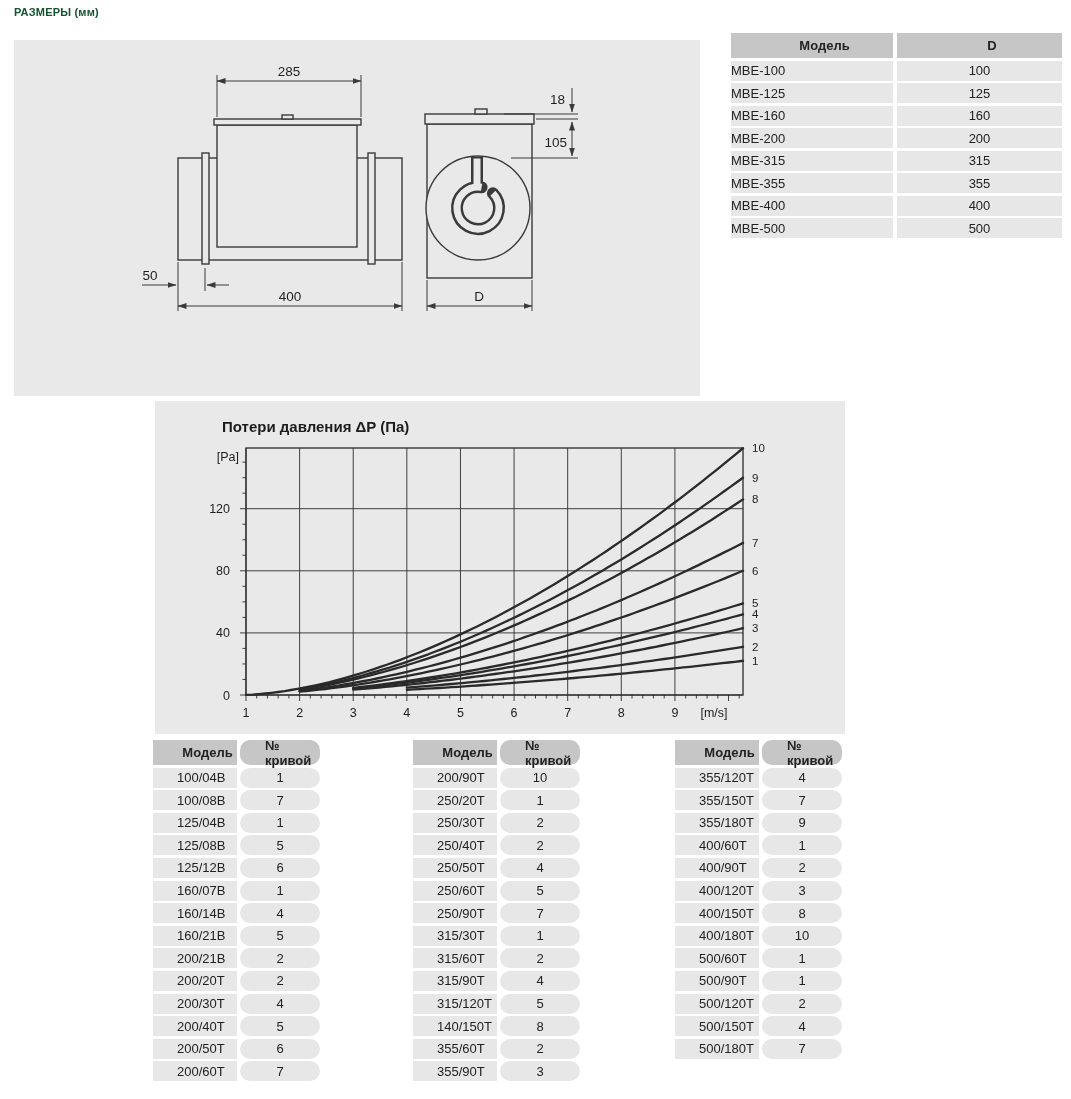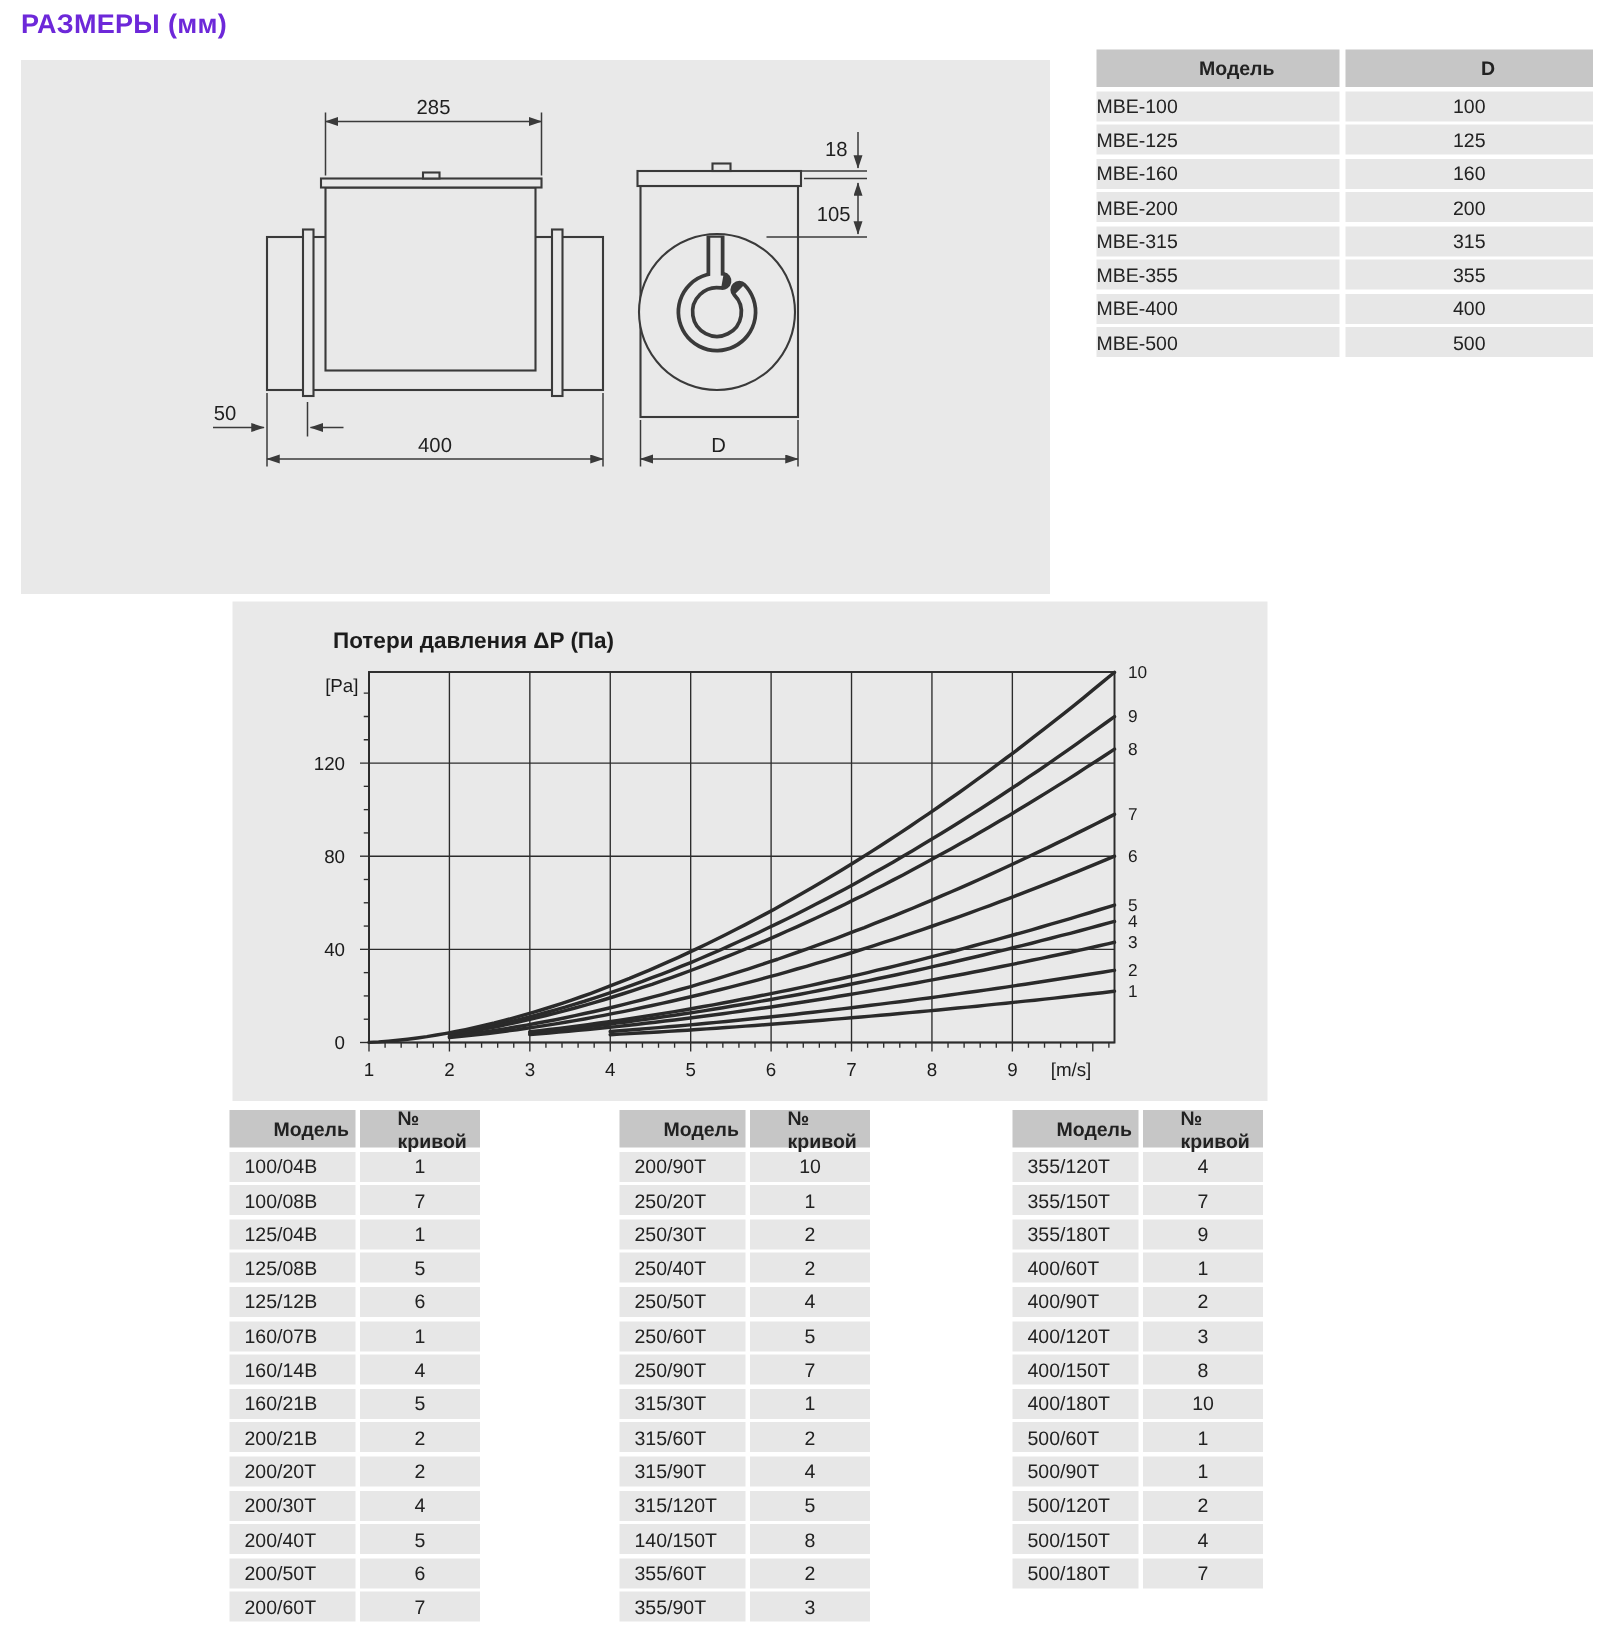--- a/index.html
+++ b/index.html
@@ -3,21 +3,21 @@
 <meta charset="utf-8">
 <style>
   html,body{margin:0;padding:0;background:#ffffff;}
   body{
     width:1071px;height:1099px;position:relative;
     font-family:"Liberation Sans", sans-serif;color:#1f1f1f;
     -webkit-font-smoothing:antialiased;
   }
   .abs{position:absolute;}
   #page-title{
-    left:14px;top:6px;font-size:18px;font-weight:bold;color:#6d28d9;
+    left:14px;top:6px;font-size:11px;font-weight:bold;color:#14532d;
     letter-spacing:.2px;margin:0;
   }
   .panel{background:#e9e9e9;}
   #drawing-panel{left:14px;top:40px;width:686px;height:356px;}
   #chart-panel{left:155px;top:390px;width:690px;height:333px;margin-top:11px;}
 
   
   .tbl .trow{display:flex;gap:4px;margin-bottom:2.5px;}
   .tbl .cell{
     background:#e7e7e7;display:flex;align-items:center;justify-content:center;
@@ -26,22 +26,22 @@
   .tbl .trow.head .cell{background:#c6c6c6;font-weight:bold;height:25px;padding-left:25px;}
   .tbl .cell.left{justify-content:flex-start;}
 
   #model-table{left:731px;top:33px;width:331px;}
   #model-table .c1{width:162px;}
   #model-table .c2{width:165px;}
 
   .curve-tbl{width:167px;top:740px;}
   .curve-tbl .trow{gap:3px;margin-bottom:2.6px;}
   .curve-tbl .c1{width:84px;}
-  .curve-tbl .c2{width:80px;}
-  .curve-tbl .cell.left{padding-left:10px;}
+  .curve-tbl .c2{width:80px;border-radius:10px;}
+  .curve-tbl .cell.left{padding-left:24px;}
   #curve-table-1{left:153px;}
   #curve-table-2{left:413px;}
   #curve-table-3{left:675px;}
 
   
   .shape{fill:#e9e9e9;stroke:#3a3a3a;stroke-width:1.4;}
   .dim{stroke:#3a3a3a;stroke-width:1;fill:none;}
   .dimtext{font-size:13.5px;fill:#1f1f1f;}
 </style>
 </head>

